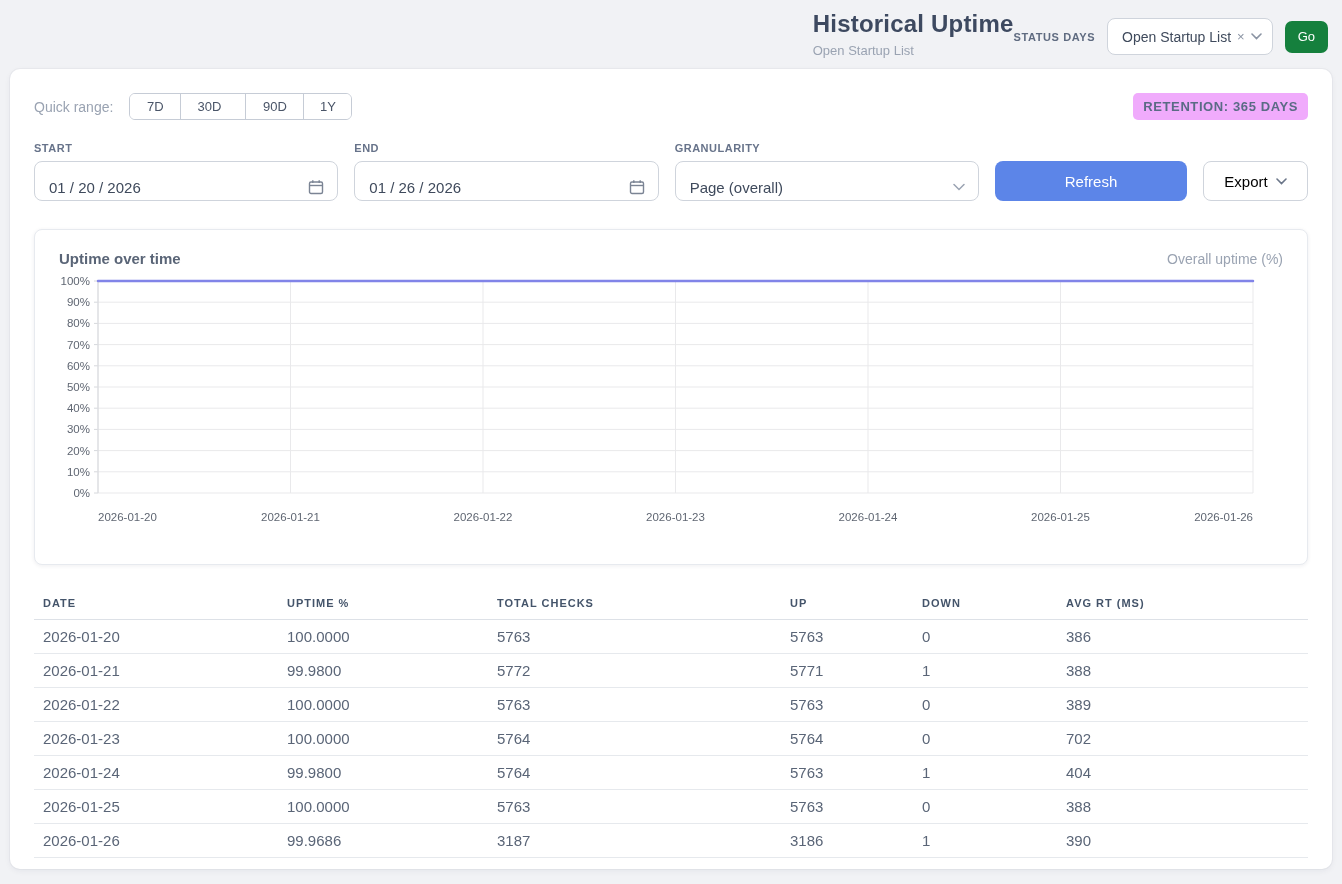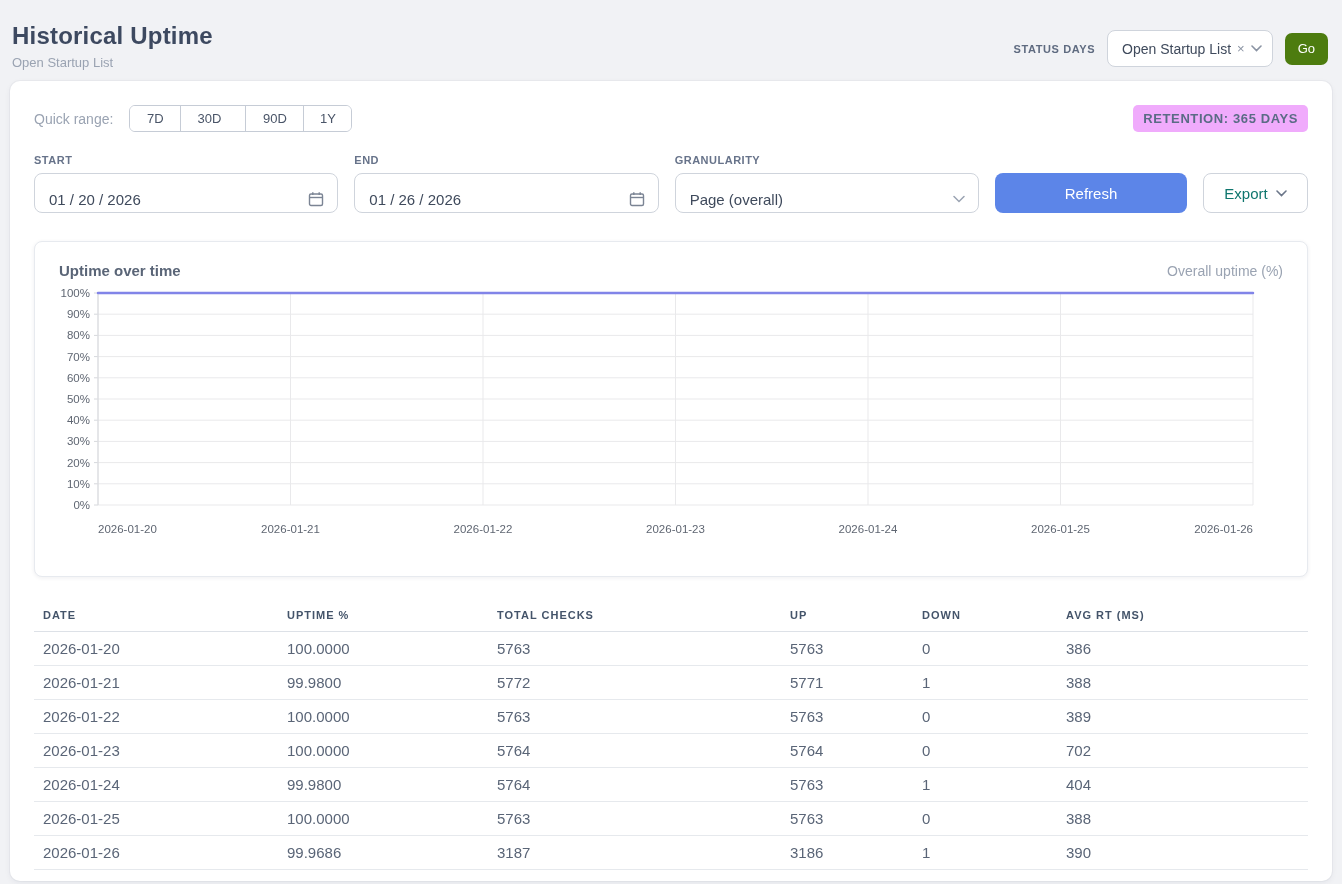--- a/index.html
+++ b/index.html
@@ -5,36 +5,36 @@
   * { box-sizing: border-box; margin: 0; padding: 0; }
   html, body { width: 1342px; height: 884px; }
   body {
     font-family: "Liberation Sans", sans-serif;
     background: #f1f2f5;
     color: #3f4a5c;
     overflow: hidden;
   }
   
   .page-header {
-    display: flex; justify-content: space-between; align-items: flex-start;
-    padding: 22px 14px 0 12px;
+    display: flex; justify-content: flex-end; align-items: flex-start;
+    padding: 10px 14px 0 12px;
   }
   .page-title { font-size: 24px; font-weight: bold; color: #3d4960; letter-spacing: 0.2px; }
   .page-subtitle { font-size: 13px; color: #9aa3b2; margin-top: 5px; }
   .header-right { display: flex; align-items: center; gap: 12px; margin-top: 8px; }
   .status-page-label { font-size: 11px; font-weight: bold; letter-spacing: 0.6px; color: #5f6b80; }
   .status-select {
     display: flex; align-items: center; gap: 6px;
     background: #fff; border: 1px solid #cfd4dc; border-radius: 8px;
     height: 37px; padding: 0 10px 0 14px; min-width: 165px; cursor: pointer;
   }
   .status-select-value { font-size: 14px; color: #3f4a5c; }
   .clear-x { font-size: 13px; color: #8a93a3; line-height: 1; }
   .go-button {
-    background: #4d7c0f; color: #fff; border: none; border-radius: 7px;
+    background: #15803d; color: #fff; border: none; border-radius: 7px;
     height: 32px; padding: 0 13px; font-size: 13px; cursor: pointer;
   }
   
   .main-card {
     background: #fff; border-radius: 10px;
     margin: 11px 10px 0 10px; height: 800px;
     box-shadow: 0 2px 6px rgba(25,35,60,0.06), 0 0 0 1px rgba(25,35,60,0.03);
     padding: 24px;
   }
   
@@ -62,21 +62,21 @@
     display: flex; align-items: center; justify-content: space-between;
     padding: 12px 13px 0 14px; font-size: 15px; color: #3f4a5c; cursor: pointer;
   }
   .cal-icon svg, .chev-icon svg { display: block; }
   .refresh-button {
     background: #5c85e8; color: #fff; border: none; border-radius: 8px;
     width: 192px; height: 40px; font-size: 15px; cursor: pointer; flex: none;
     font-family: inherit;
   }
   .export-button {
-    background: #fff; color: #0f766e; border: 1px solid #cfd4dc; border-radius: 8px;
+    background: #fff; color: #000000; border: 1px solid #cfd4dc; border-radius: 8px;
     width: 105px; height: 40px; font-size: 15px; cursor: pointer; flex: none;
     display: flex; align-items: center; justify-content: center; gap: 8px;
     font-family: inherit;
   }
   
   .chart-card {
     border: 1px solid #e7eaef; border-radius: 8px; background: #fff;
     box-shadow: 0 1px 4px rgba(25,35,60,0.07);
     margin-top: 28px; padding: 20px 24px 14px 24px; height: 336px;
   }

